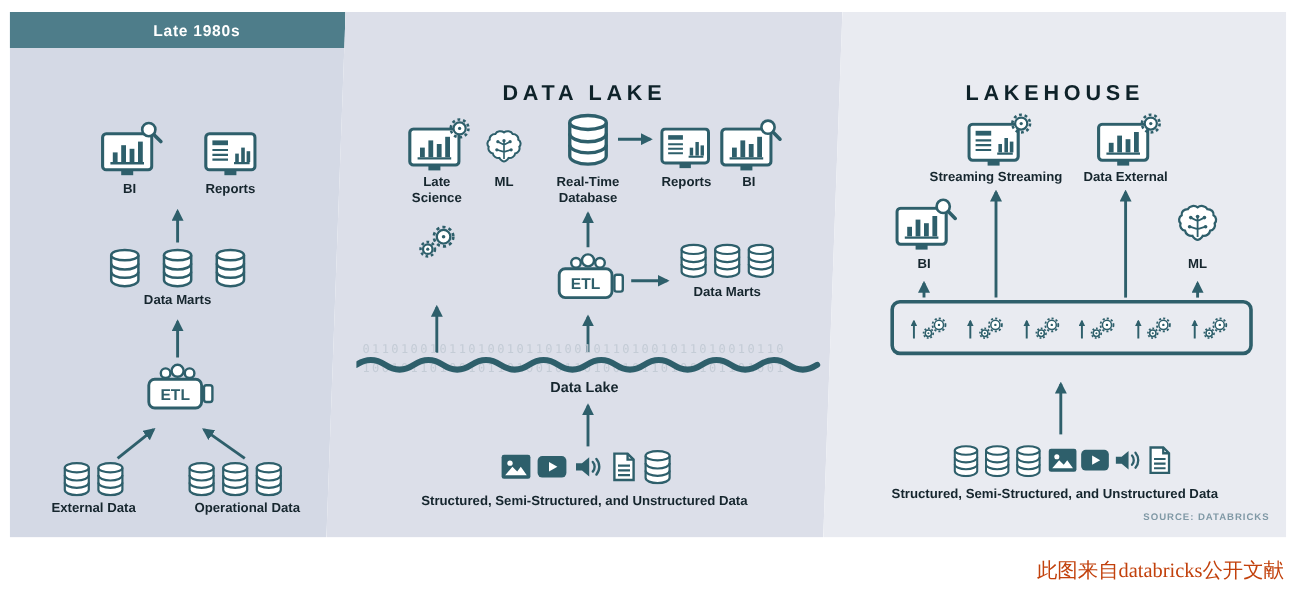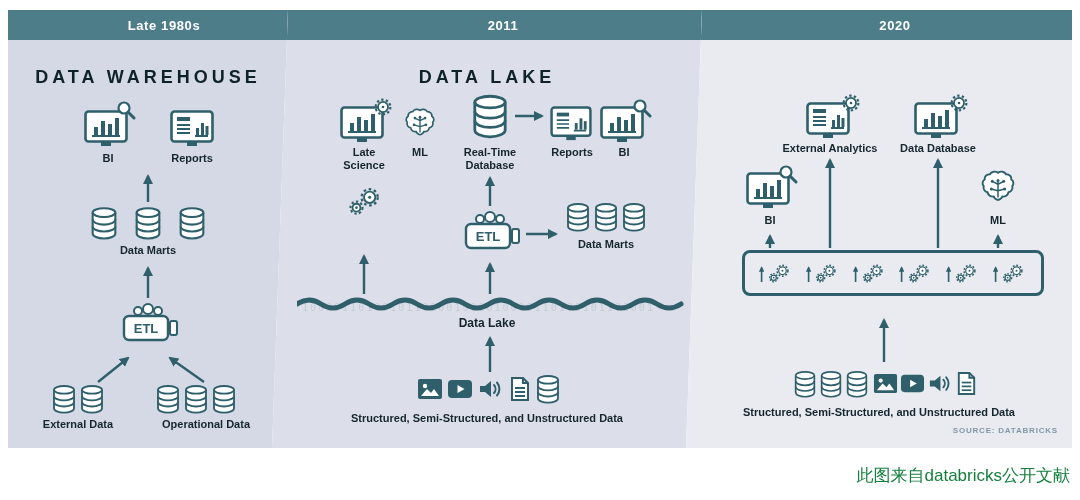--- a/index.html
+++ b/index.html
@@ -30,22 +30,22 @@
       font-weight:bold;fill:currentColor;text-anchor:middle;}
   .bin{position:absolute;font-family:"DejaVu Sans Mono",monospace;font-size:10px;
       letter-spacing:2px;white-space:nowrap;overflow:hidden;color:#c4ccd6;}
   .bin3{color:#7d99a4;letter-spacing:3px;}
   .wave{position:absolute;color:#2e5f6b;}
   .procbox{position:absolute;border:3px solid #2e5f6b;border-radius:8px;
       display:flex;align-items:center;justify-content:space-around;
       padding:0 8px;color:#2e5f6b;}
   .source{position:absolute;font-size:8px;font-weight:bold;letter-spacing:.8px;
       color:#8099a6;}
-  .caption{position:absolute;top:464px;right:10px;font-size:17px;color:#15803d;
-      font-family:Liberation Sans, sans-serif;}
+  .caption{position:absolute;top:464px;right:10px;font-size:17px;color:#c2410c;
+      font-family:Liberation Serif, serif;}
 </style>
 </head>
 <body>
 
 <div class="canvas">
 
   <svg width="0" height="0" style="position:absolute" aria-hidden="true">
     <defs>
       <marker id="ah" markerUnits="userSpaceOnUse" markerWidth="10" markerHeight="10" refX="8" refY="5" orient="auto">
         <path d="M0 0L10 5L0 10z" fill="#2e5f6b"></path>
@@ -125,21 +125,20 @@
         <path d="M16 2v5h5" fill="none" stroke="currentColor" stroke-width="2"></path>
         <line x1="8" y1="12" x2="18" y2="12" stroke="currentColor" stroke-width="1.8"></line>
         <line x1="8" y1="16" x2="18" y2="16" stroke="currentColor" stroke-width="1.8"></line>
         <line x1="8" y1="20" x2="18" y2="20" stroke="currentColor" stroke-width="1.8"></line>
       </symbol>
     </defs>
   </svg>
 
   <section class="panel p1">
     <div class="era">Late 1980s</div>
-    <h2 class="title">DATA WAREHOUSE</h2>
 
     <svg class="overlay" width="280" height="438" viewBox="0 0 280 438">
       <line x1="140" y1="192" x2="140" y2="166" marker-end="url(#ah)"></line>
       <line x1="140" y1="288" x2="140" y2="258" marker-end="url(#ah)"></line>
       <line x1="90" y1="372" x2="120" y2="348" marker-end="url(#ah)"></line>
       <line x1="196" y1="372" x2="162" y2="348" marker-end="url(#ah)"></line>
     </svg>
 
     <span class="composite" style="left:76px;top:94px;width:48px;height:44px">
       <svg class="mon" width="44" height="38">
@@ -208,21 +207,20 @@
     <span class="icon" style="left:203px;top:374px">
         <svg width="26" height="30">
           <use href="#s-db"></use>
         </svg>
       </span>
     <div class="lbl" style="left:20px;top:408px;width:100px">External Data</div>
     <div class="lbl" style="left:130px;top:408px;width:136px">Operational Data</div>
   </section>
 
   <section class="panel p2">
-    <div class="era">2011</div>
     <h2 class="title">DATA LAKE</h2>
 
     <svg class="overlay" width="430" height="438" viewBox="0 0 430 438">
       <line x1="243" y1="106" x2="270" y2="106" marker-end="url(#ah)"></line>
       <line x1="218" y1="196" x2="218" y2="168" marker-end="url(#ah)"></line>
       <line x1="254" y1="224" x2="284" y2="224" marker-end="url(#ah)"></line>
       <line x1="92" y1="284" x2="92" y2="246" marker-end="url(#ah)"></line>
       <line x1="218" y1="284" x2="218" y2="254" marker-end="url(#ah)"></line>
       <line x1="218" y1="362" x2="218" y2="328" marker-end="url(#ah)"></line>
     </svg>
@@ -298,20 +296,21 @@
           <use href="#s-db"></use>
         </svg>
       </span>
     <span class="icon" style="left:349px;top:192px">
         <svg width="26" height="30">
           <use href="#s-db"></use>
         </svg>
       </span>
     <div class="lbl" style="left:294px;top:228px;width:80px">Data Marts</div>
 
+    <div class="bin" style="left:30px;top:276px;width:370px">01101001011010010110100101101001011010010110</div>
     <div class="bin" style="left:30px;top:292px;width:370px">10010110100101101001011010010110100101101001</div>
     <svg class="wave" style="left:25px;top:286px" width="390" height="16" viewBox="0 0 390 16">
       <path d="M0 8 Q12 0 24 8 T48 8 T72 8 T96 8 T120 8 T144 8 T168 8 T192 8 T216 8 T240 8 T264 8 T288 8 T312 8 T336 8 T360 8 T384 8" fill="none" stroke="currentColor" stroke-width="5" stroke-linecap="round"></path>
     </svg>
     <div class="lbl" style="left:0;right:0;top:306px;font-size:12px">Data Lake</div>
 
     <span class="icon" style="left:145px;top:366px">
         <svg width="26" height="26">
           <use href="#s-image"></use>
         </svg>
@@ -333,21 +332,21 @@
       </span>
     <span class="icon" style="left:263px;top:364px">
         <svg width="26" height="30">
           <use href="#s-db"></use>
         </svg>
       </span>
     <div class="lbl" style="left:0;right:0;top:402px">Structured, Semi-Structured, and Unstructured Data</div>
   </section>
 
   <section class="panel p3">
-    <div class="era">2020</div>
+    <h2 class="title">LAKEHOUSE</h2>
 
     <svg class="overlay" width="386" height="438" viewBox="0 0 386 438">
       <line x1="84" y1="238" x2="84" y2="226" marker-end="url(#ah)"></line>
       <line x1="144" y1="238" x2="144" y2="150" marker-end="url(#ah)"></line>
       <line x1="252" y1="238" x2="252" y2="150" marker-end="url(#ah)"></line>
       <line x1="312" y1="238" x2="312" y2="226" marker-end="url(#ah)"></line>
       <line x1="198" y1="352" x2="198" y2="310" marker-end="url(#ah)"></line>
     </svg>
 
     <span class="composite" style="left:120px;top:88px;width:50px;height:42px">
@@ -359,22 +358,22 @@
         </svg>
     </span>
     <span class="composite" style="left:228px;top:88px;width:50px;height:42px">
       <svg class="mon" width="44" height="38">
           <use href="#s-monitor-chart"></use>
         </svg>
       <svg class="badge" width="18" height="18">
           <use href="#s-gearbadge"></use>
         </svg>
     </span>
-    <div class="lbl" style="left:84px;top:132px;width:120px">External Analytics</div>
-    <div class="lbl" style="left:202px;top:132px;width:100px">Data Database</div>
+    <div class="lbl" style="left:84px;top:132px;width:120px">Streaming Streaming</div>
+    <div class="lbl" style="left:202px;top:132px;width:100px">Data External</div>
 
     <span class="composite" style="left:60px;top:158px;width:48px;height:42px">
       <svg class="mon" width="44" height="38">
           <use href="#s-monitor-chart"></use>
         </svg>
       <svg class="badge" width="20" height="20">
           <use href="#s-magnifier"></use>
         </svg>
     </span>
     <span class="icon" style="left:293px;top:158px">

